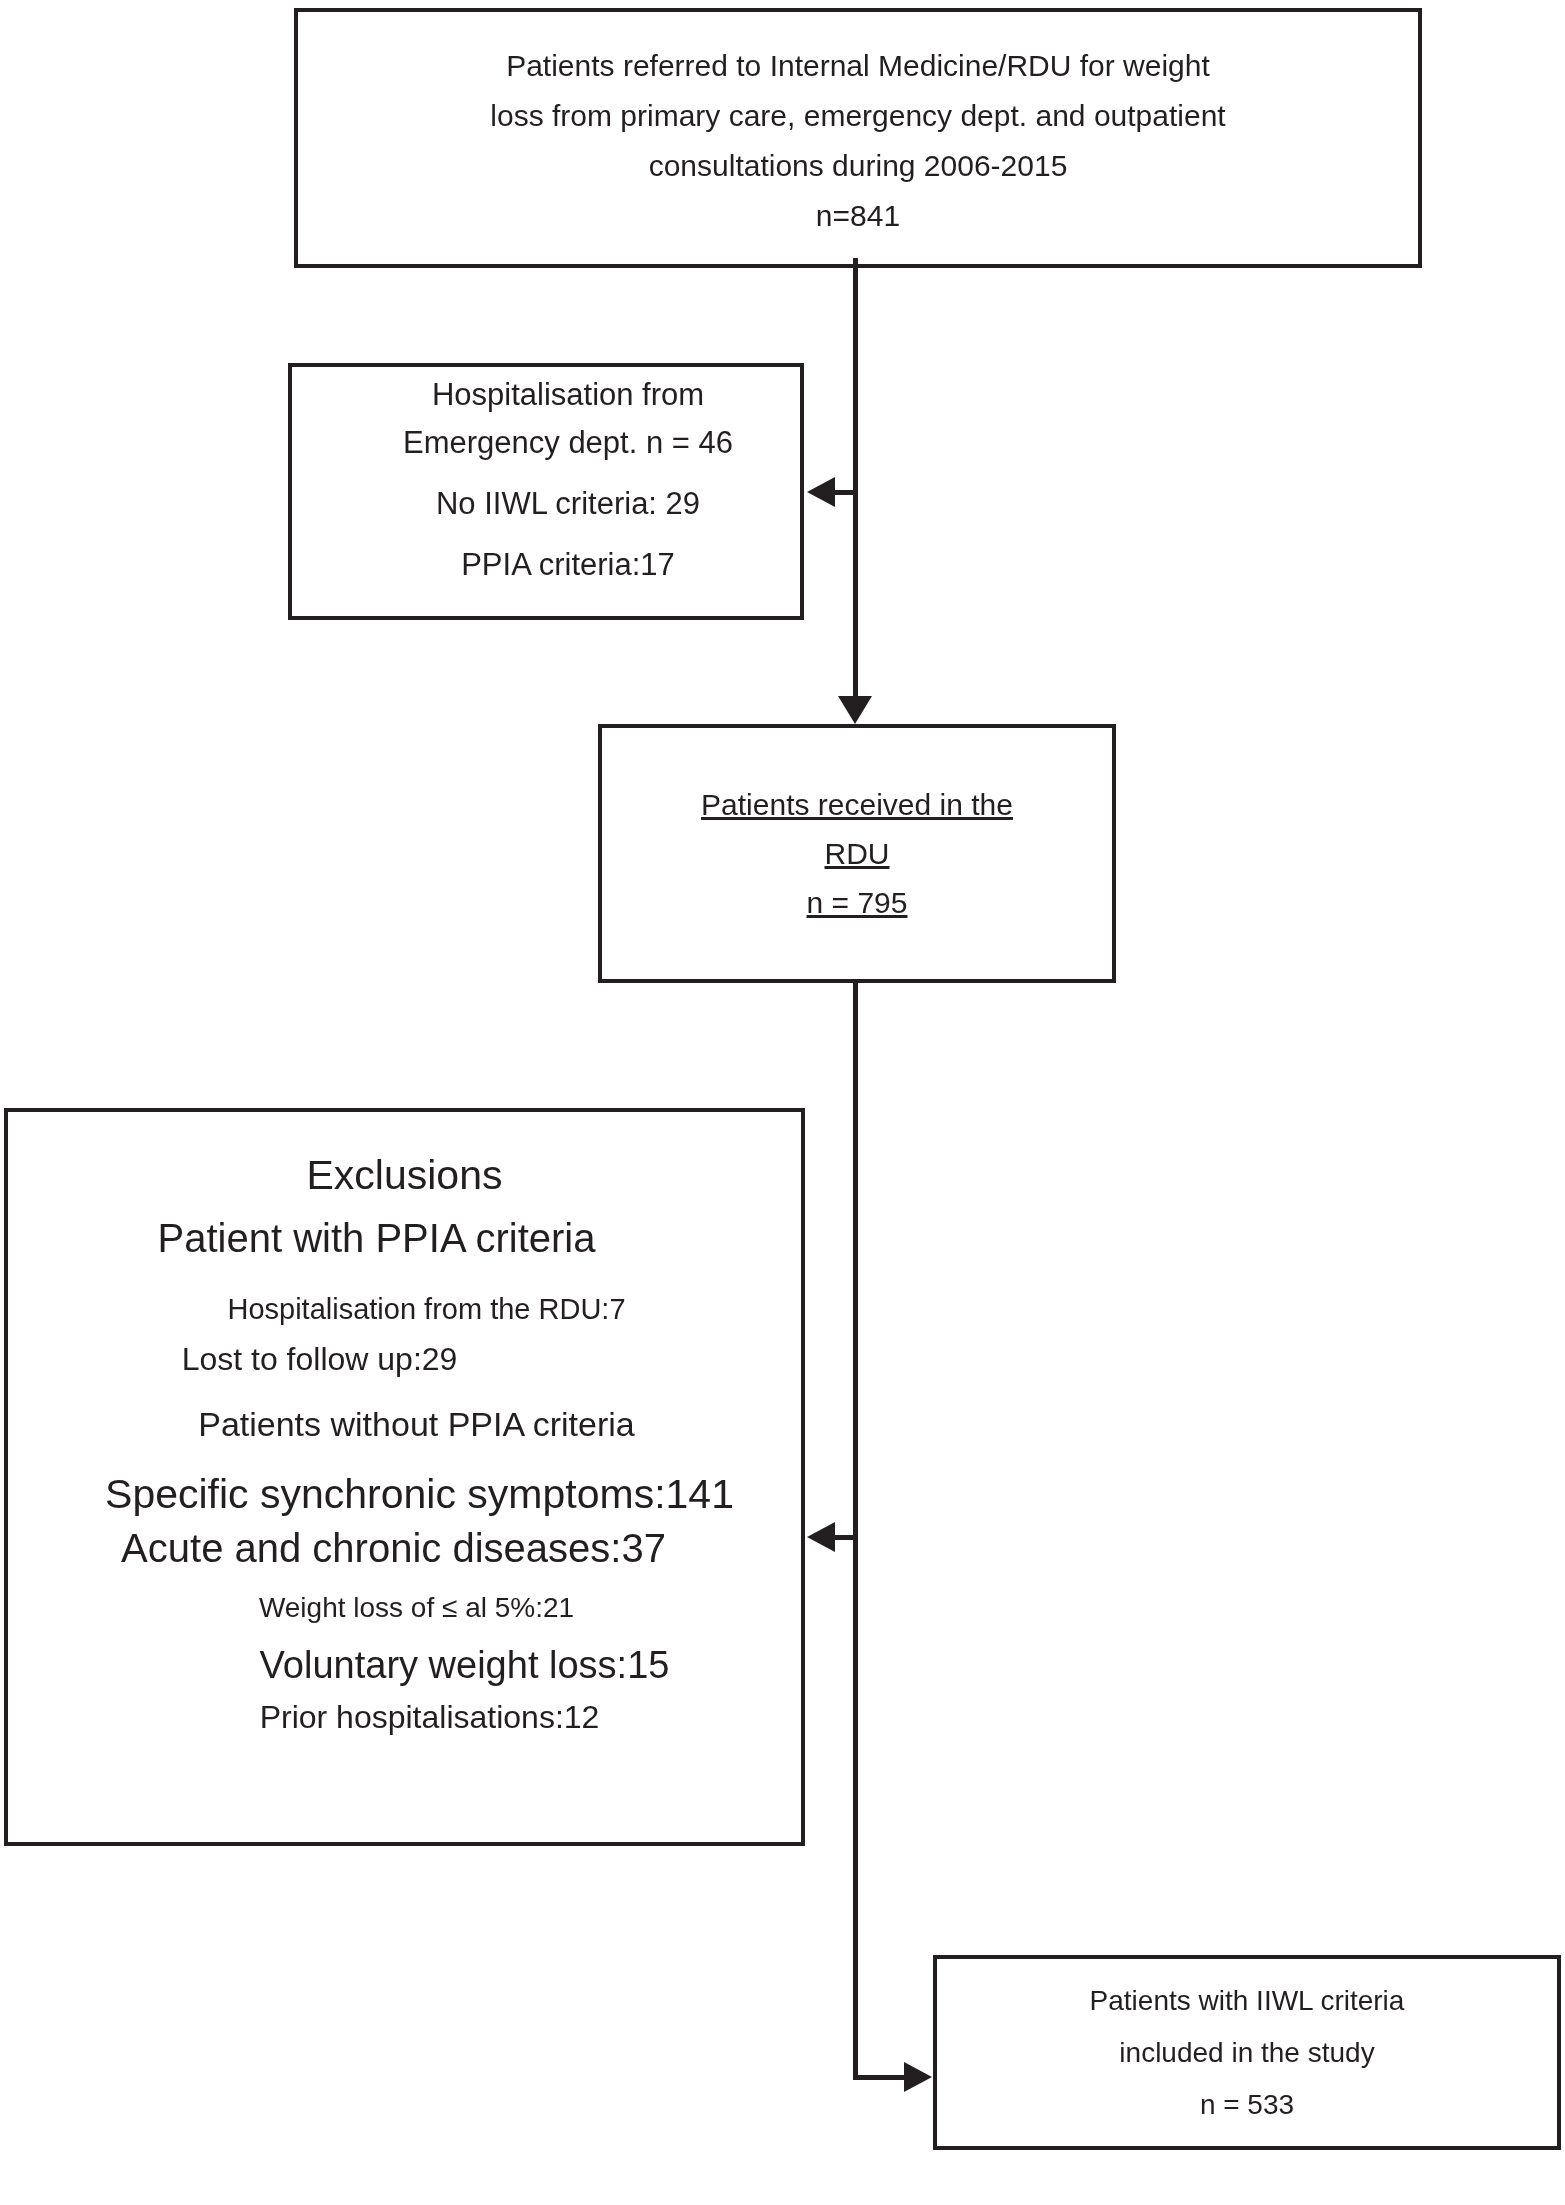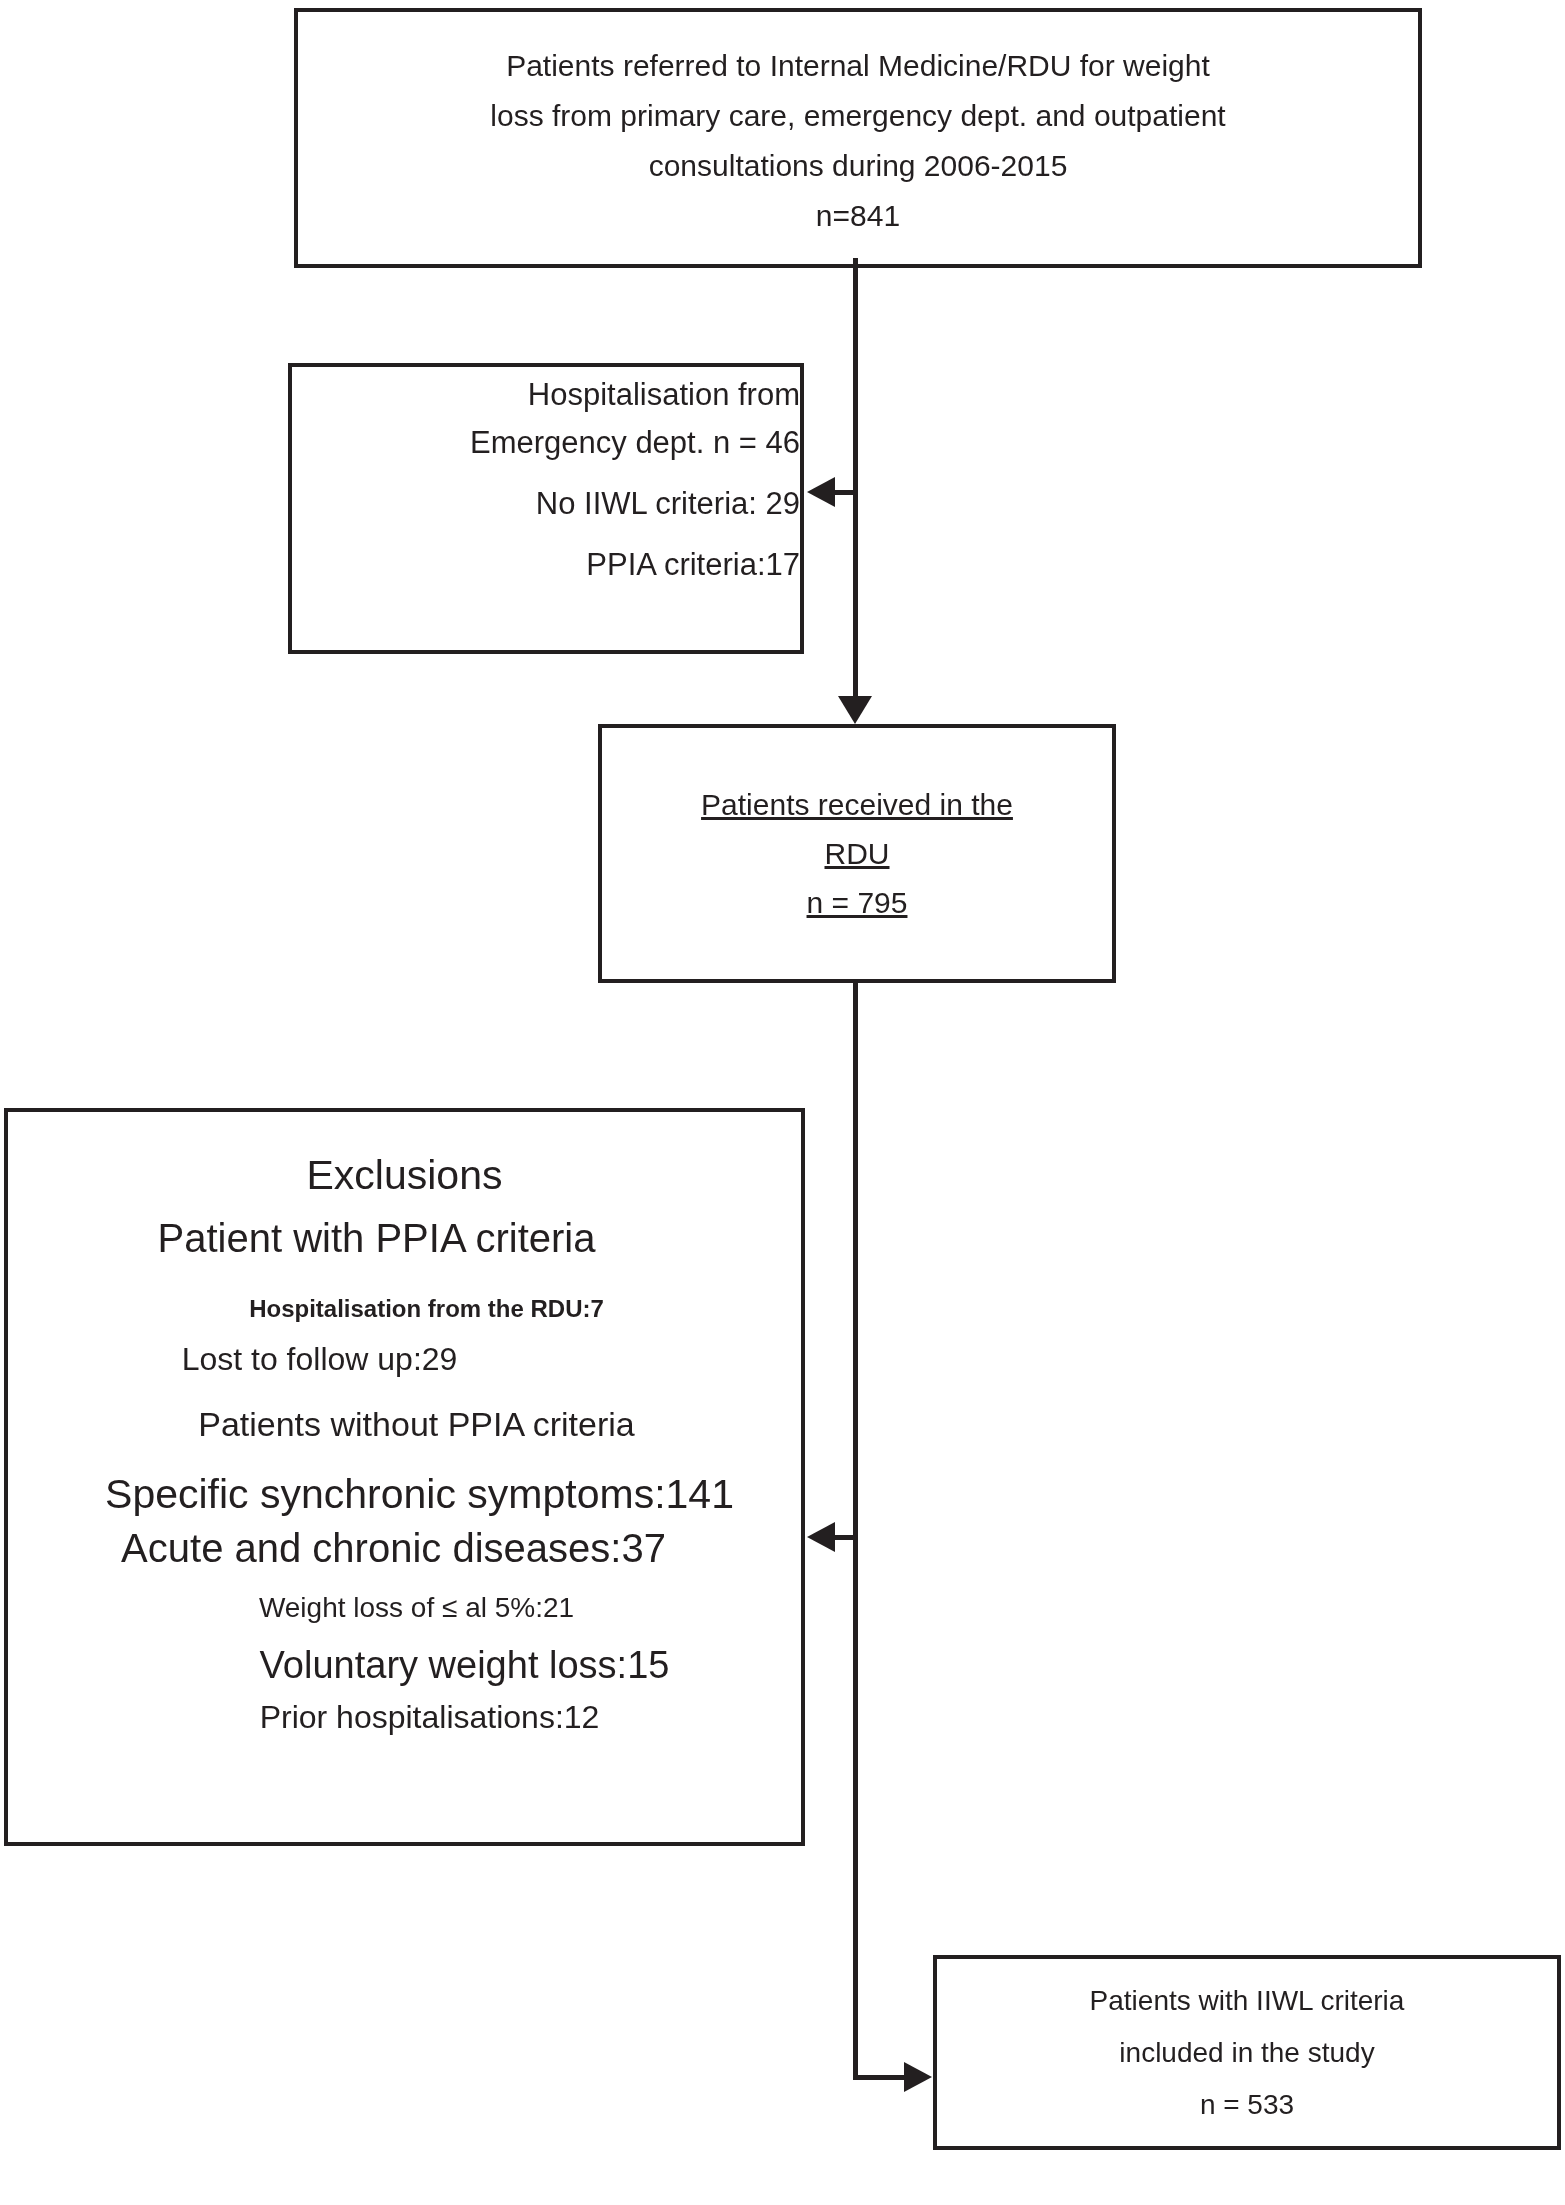--- a/index.html
+++ b/index.html
@@ -50,24 +50,24 @@
   
   #top-box {
     left: 294px; top: 8px; width: 1128px; height: 260px;
     display: flex; flex-direction: column; justify-content: center; align-items: center;
     text-align: center; font-size: 30px; line-height: 50px;
     padding-top: 6px;
   }
 
   
   #hosp-box {
-    left: 288px; top: 363px; width: 516px; height: 291px;
+    left: 288px; top: 363px; width: 516px; height: 257px;
     font-size: 31px; line-height: 48px;
     padding: 4px 0 0 44px;
-    text-align: right;
+    text-align: center;
   }
   #hosp-box .gap { margin-top: 13px; }
 
   
   #rdu-box {
     left: 598px; top: 724px; width: 518px; height: 259px;
     display: flex; flex-direction: column; justify-content: center; align-items: center;
     text-align: center; font-size: 30px; line-height: 49px; text-decoration: underline;
   }
 
@@ -77,21 +77,21 @@
   }
   .xline {
     position: absolute;
     left: 0;
     width: 100%;
     text-align: center;
     white-space: nowrap;
   }
   .l0 { top: 63px;  font-size: 41px; transform: translate(0px,    -50%); }
   .l1 { top: 126px; font-size: 40px; transform: translate(-28px,  -50%); }
-  .l2 { top: 197px; font-size: 24px; transform: translate(22px,   -50%); font-weight: bold; }
+  .l2 { top: 197px; font-size: 29px; transform: translate(22px,   -50%); }
   .l3 { top: 247px; font-size: 32px; transform: translate(-85px,  -50%); }
   .l4 { top: 312px; font-size: 34px; transform: translate(0px,    -50%); padding-left: 12px; }
   .l5 { top: 382px; font-size: 41px; transform: translate(15px,   -50%); }
   .l6 { top: 436px; font-size: 40px; transform: translate(-11px,  -50%); }
   .l7 { top: 496px; font-size: 28px; transform: translate(12px,   -50%); }
   .l8 { top: 553px; font-size: 38px; transform: translate(60px,   -50%); }
   .l9 { top: 605px; font-size: 32px; transform: translate(25px,   -50%); }
 
   
   #final-box {

